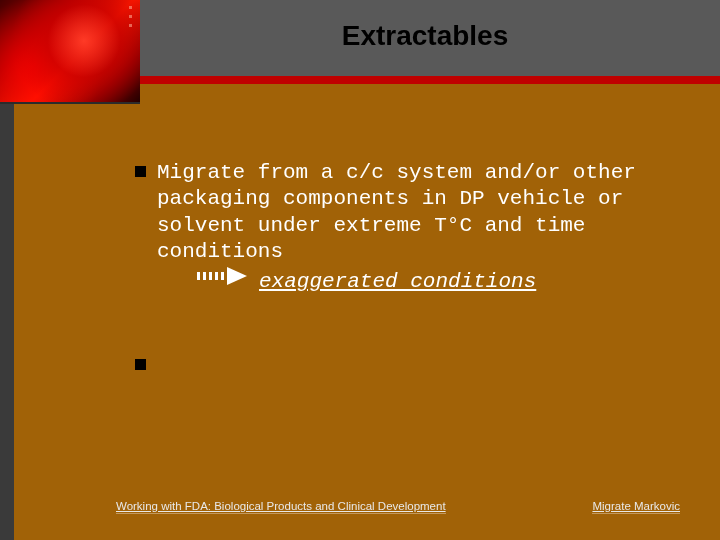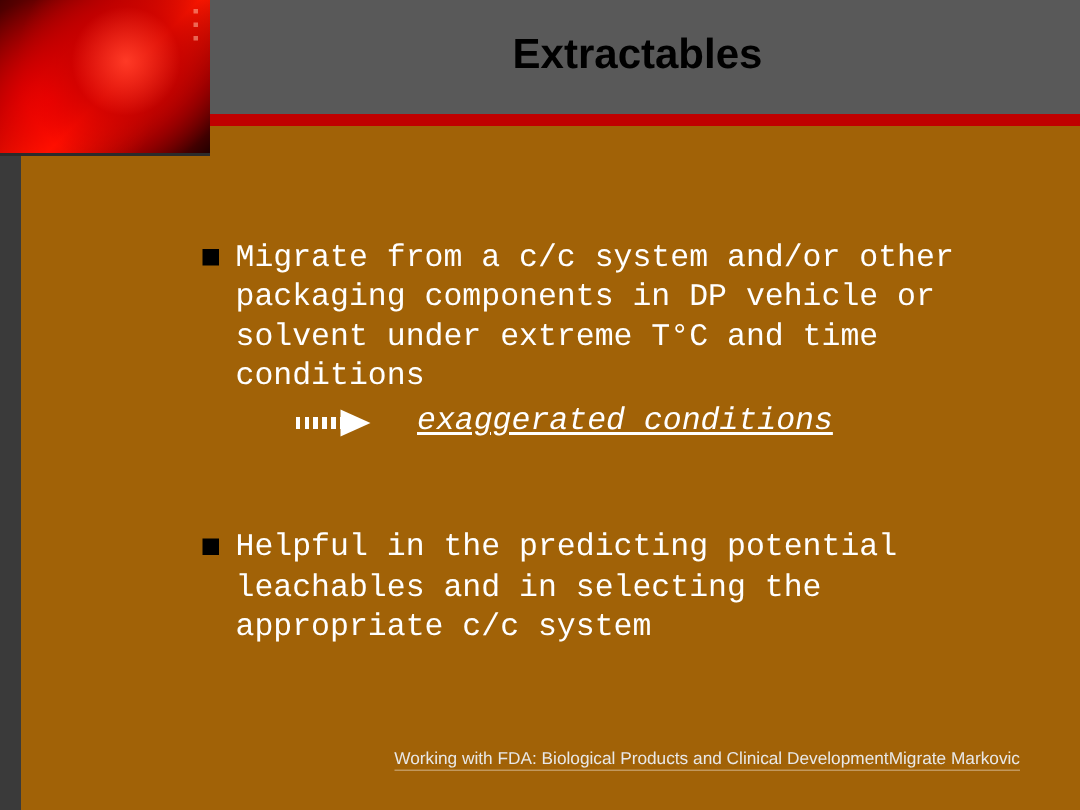--- a/index.html
+++ b/index.html
@@ -102,22 +102,22 @@
     left: 0;
     top: 6px;
     width: 11px;
     height: 11px;
     background: #000;
   }
   .sub-indent {
     margin-left: 40px;
     margin-top: 4px;
     display: flex;
-    align-items: center;
-    gap: 31px;
+    align-items: flex-start;
+    gap: 12px;
   }
   .arrow {
     width: 50px;
     height: 14px;
     position: relative;
     flex-shrink: 0;
   }
   .arrow .shaft {
     position: absolute;
     left: 0; top: 3px;
@@ -137,23 +137,24 @@
     text-decoration: underline;
   }
 
   
   .footer {
     position: absolute;
     bottom: 26px;
     left: 116px;
     right: 40px;
     display: flex;
-    justify-content: flex-end;
+    justify-content: space-between;
     font-size: 11.5px;
     color: #e8e8e8;
+    text-decoration: underline;
   }
   .footer span {
     border-bottom: 1px solid rgba(255,255,255,0.35);
     padding-bottom: 1px;
   }
 </style>
 </head>
 <body>
 
 <div class="slide">
@@ -181,21 +182,20 @@
         <span class="arrow">
           <span class="shaft"></span>
             <span class="head"></span>
         </span>
         <span class="em-under">exaggerated conditions</span>
       </div>
     </div>
 
     <div class="bullet">
       <span class="sq"></span>
-      <span>Helpful in the predicting potential leachables and in selecting the appropriate c/c system</span>
     </div>
 
   </div>
 
   <div class="footer">
     <span>Working with FDA: Biological Products and Clinical Development</span>
     <span>Migrate Markovic</span>
   </div>
 
 </div>

